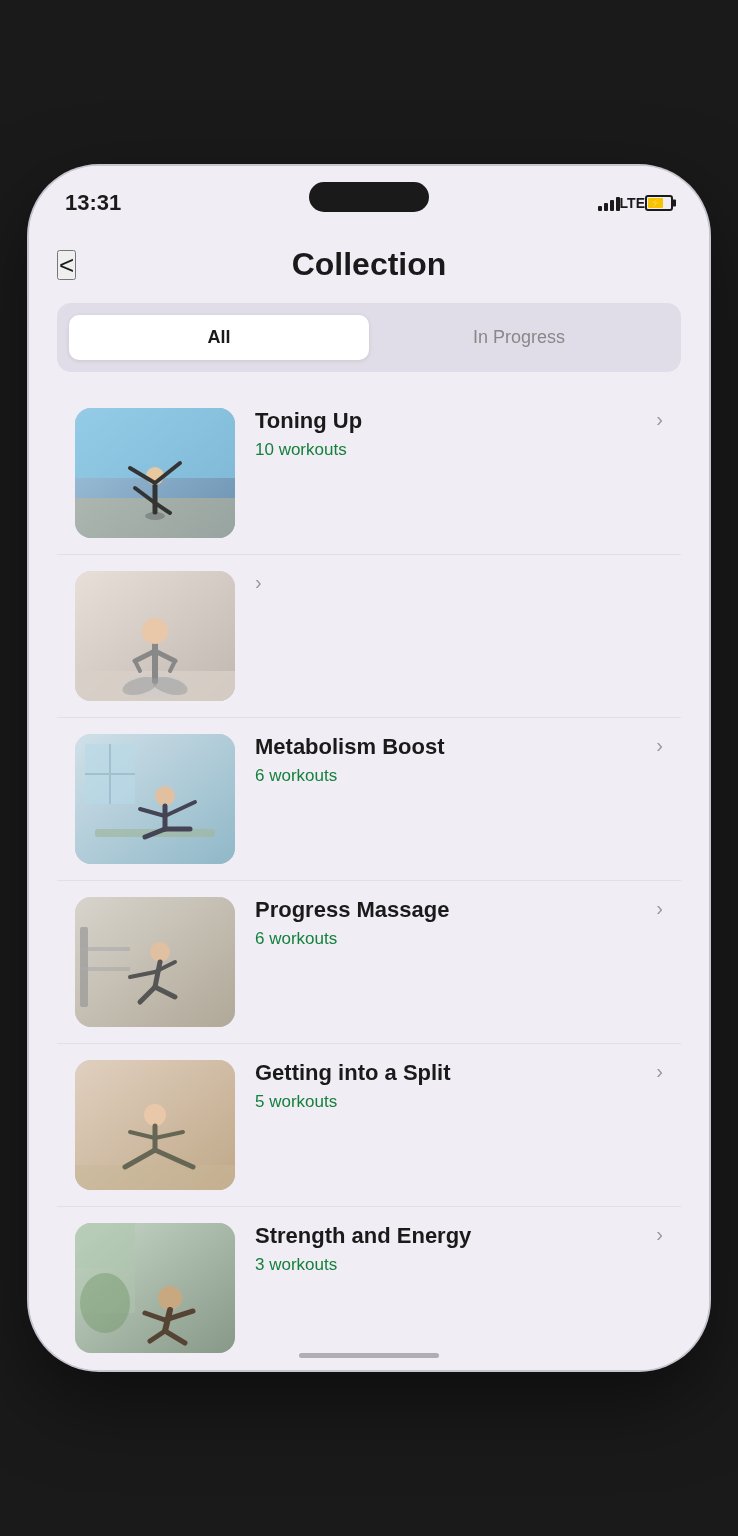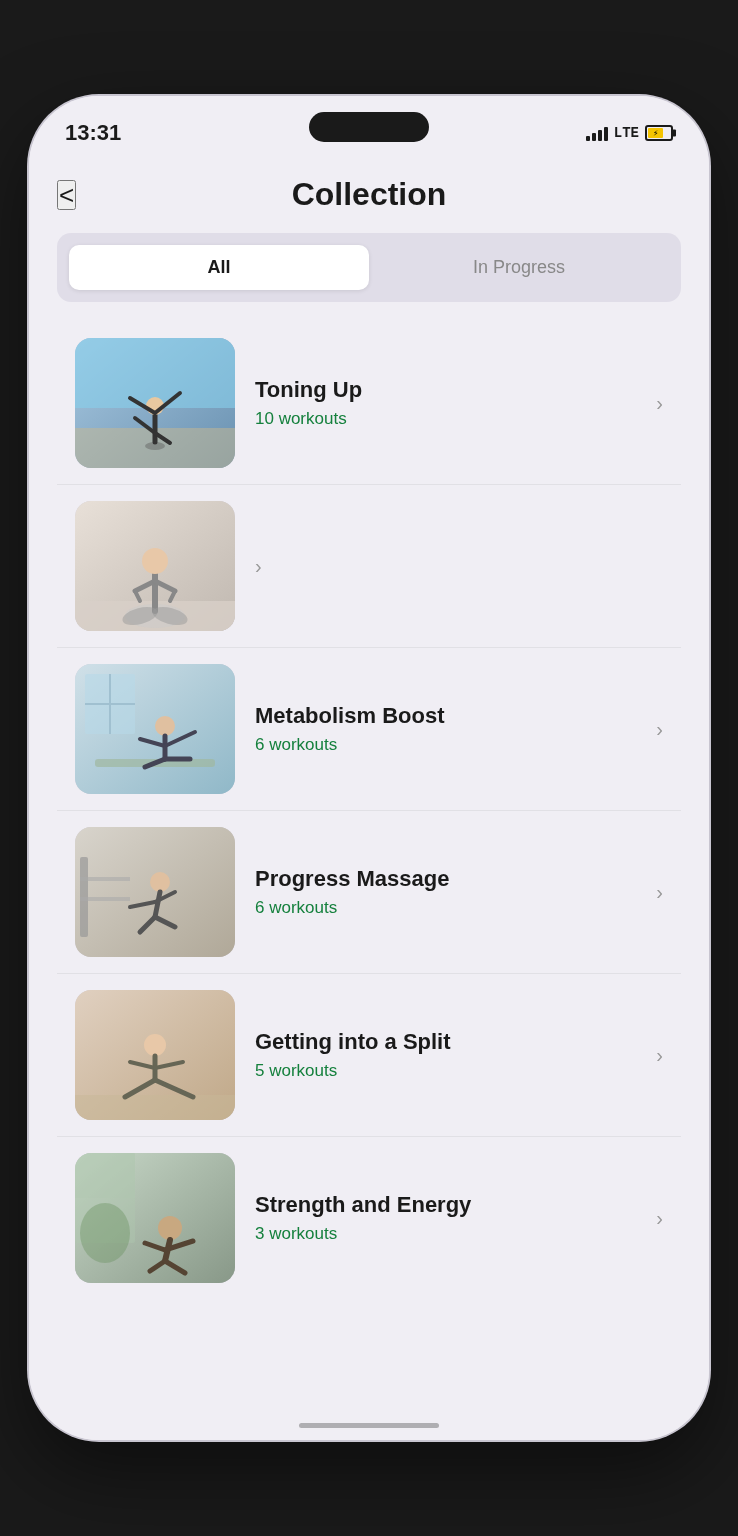--- a/index.html
+++ b/index.html
@@ -10,21 +10,21 @@
       height: 1536px;
       background: #1a1a1a;
       display: flex;
       align-items: center;
       justify-content: center;
       font-family: -apple-system, BlinkMacSystemFont, 'Helvetica Neue', sans-serif;
     }
 
     .phone-frame {
       width: 680px;
-      height: 1344px;
+      height: 1204px;
       background: #f0eef4;
       border-radius: 70px;
       overflow: hidden;
       position: relative;
       box-shadow:
         0 0 0 2px #c8c5d0,
         0 30px 80px rgba(0,0,0,0.5);
     }
 
     
@@ -42,22 +42,20 @@
 
     .status-time {
       font-size: 22px;
       font-weight: 600;
       color: #1a1a1a;
     }
 
     .status-right {
       display: flex;
       align-items: center;
-      gap: 6px;
-      font-family: Liberation Mono, monospace;
     }
 
     .signal-bars {
       display: flex;
       align-items: flex-end;
       gap: 2px;
       height: 16px;
     }
 
     .signal-bar {
@@ -190,21 +188,21 @@
     
     .collection-list {
       padding: 0 28px;
       display: flex;
       flex-direction: column;
       gap: 0;
     }
 
     .collection-item {
       display: flex;
-      align-items: center;
+      align-items: flex-start;
       padding: 16px 18px;
       cursor: pointer;
       border-bottom: 1px solid rgba(0,0,0,0.06);
       gap: 20px;
     }
 
     .collection-item:last-child {
       border-bottom: none;
     }
 

